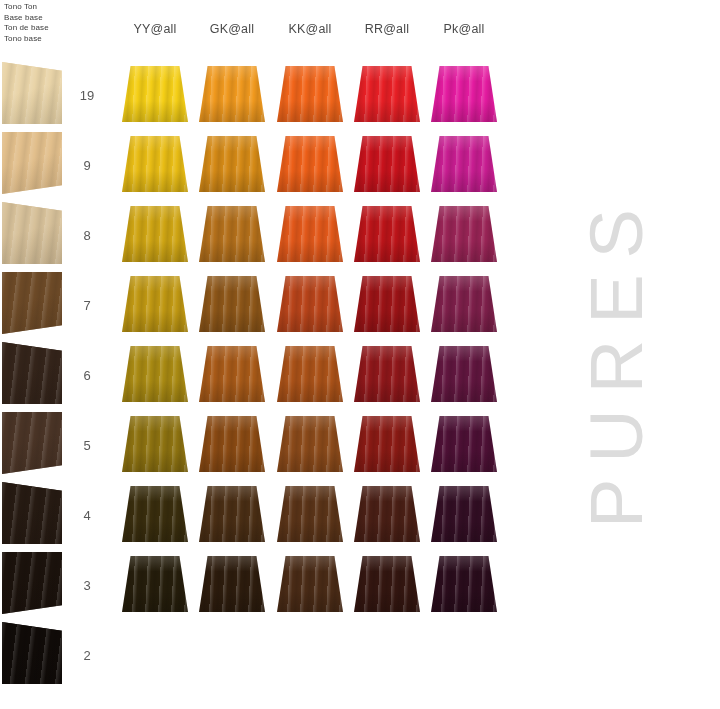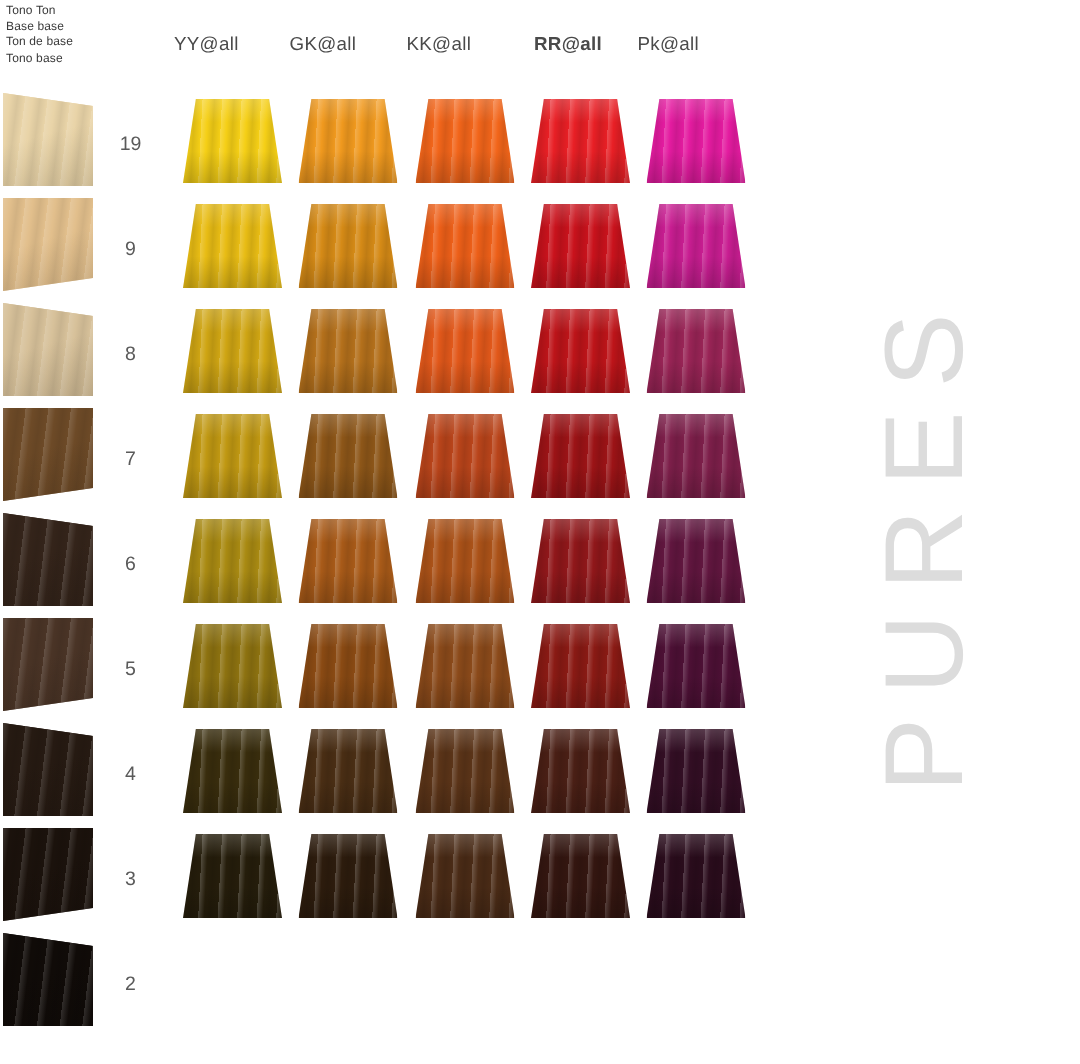--- a/index.html
+++ b/index.html
@@ -34,20 +34,21 @@
     color: #3a3a3a;
     white-space: nowrap;
     letter-spacing: 0.1px;
   }
 
   
   .col-header {
     position: absolute;
     top: 22px;
     width: 78px;
+    text-align: center;
     font-size: 12.5px;
     color: #4a4a4a;
     letter-spacing: 0.2px;
   }
 
   
   .row-level {
     position: absolute;
     left: 74px;
     width: 26px;
@@ -150,21 +151,21 @@
     <div class="legend-line">Tono Ton</div>
     <div class="legend-line">Base base</div>
     <div class="legend-line">Ton de base</div>
     <div class="legend-line">Tono base</div>
   </div>
 
   <div id="col-headers">
       <div class="col-header" style="left: 116px;">YY@all</div>
       <div class="col-header" style="left: 193px;">GK@all</div>
       <div class="col-header" style="left: 271px;">KK@all</div>
-      <div class="col-header" style="left: 356px; font-weight: bold;">RR@all</div>
+      <div class="col-header" style="left: 348px;">RR@all</div>
       <div class="col-header" style="left: 425px;">Pk@all</div>
     </div>
 
   <div id="row-levels">
       <div class="row-level" style="top: 88px;">19</div>
       <div class="row-level" style="top: 158px;">9</div>
       <div class="row-level" style="top: 228px;">8</div>
       <div class="row-level" style="top: 298px;">7</div>
       <div class="row-level" style="top: 368px;">6</div>
       <div class="row-level" style="top: 438px;">5</div>

